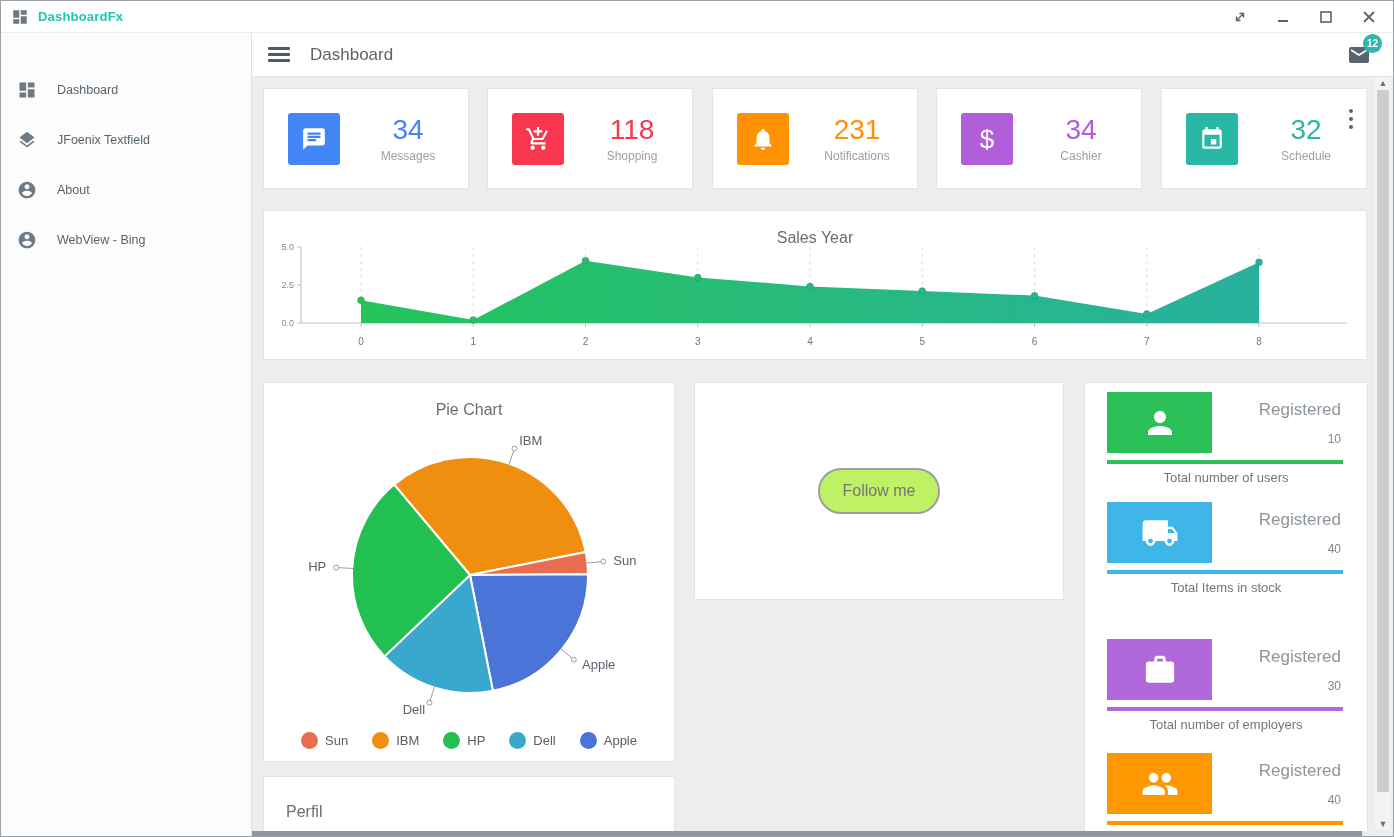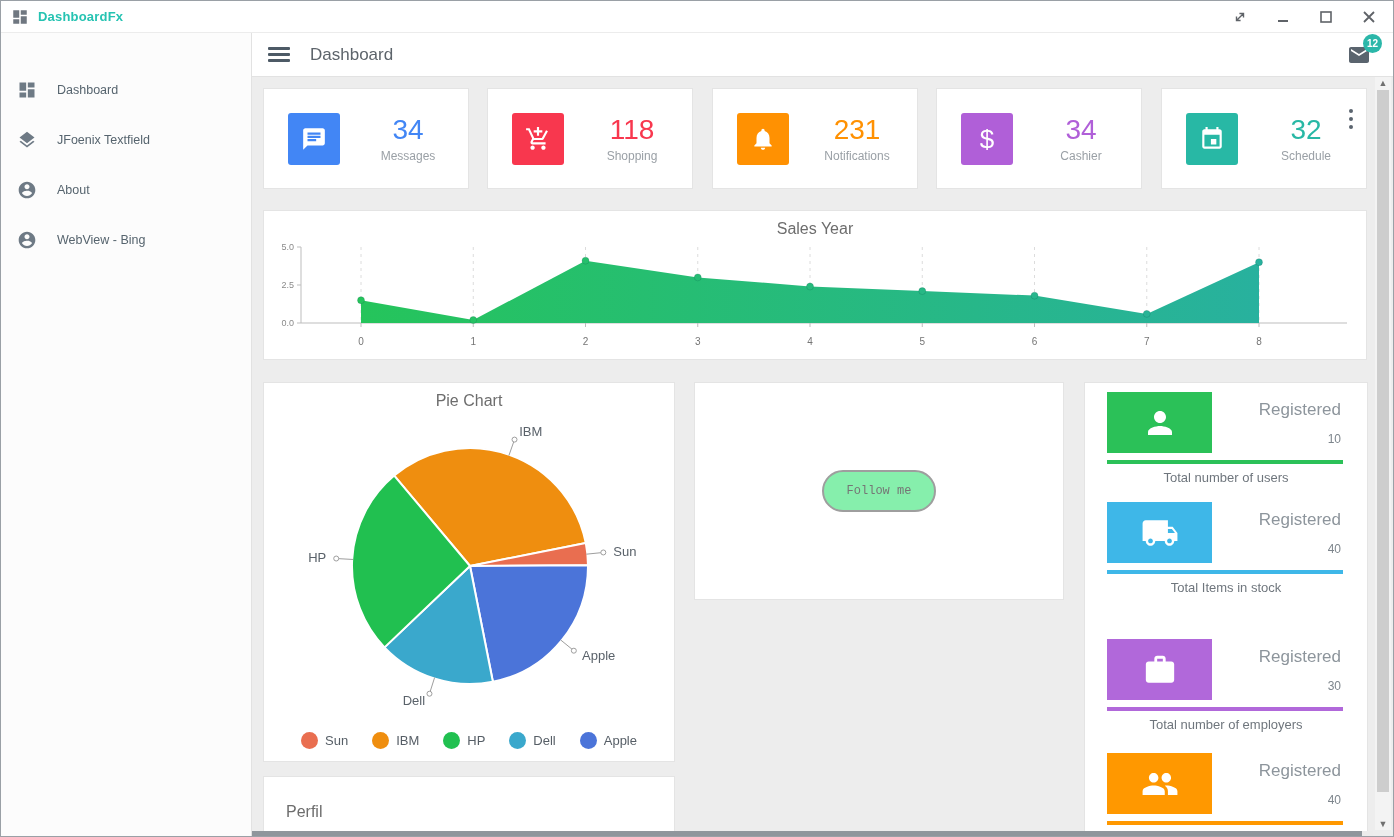--- a/index.html
+++ b/index.html
@@ -31,41 +31,41 @@
   .topbar-title { margin-left:20px; font-size:17px; color:#5d646b; }
   .topbar-right { margin-left:auto; display:flex; align-items:flex-start; gap:40px; padding-right:6px;flex-direction:column; }
   .icon-badge-wrap { position:relative; width:24px; height:24px; }
   .badge { position:absolute; top:-9px; right:-11px; min-width:19px; height:19px; border-radius:50%;
     color:#fff; font-size:10px; font-weight:bold; display:flex; align-items:center; justify-content:center; }
   .kebab { display:flex; flex-direction:column; gap:4px; padding:2px; }
   .kebab i { width:4px; height:4px; border-radius:50%; background:#5a646e; }
   
   .content { position:absolute; top:44px; left:0; right:0; bottom:0; overflow:hidden; }
   .panel { position:absolute; background:#fff; border:1px solid #e4e4e4; }
-  .chart-title { text-align:center; font-size:16px; color:#6d6d6d; padding-top:9px; }
+  .chart-title { text-align:center; font-size:16px; color:#6d6d6d; padding-top:18px; }
   
   .stat-card { top:11px; width:206px; height:101px; }
   .stat-tile { position:absolute; left:24px; top:24px; width:52px; height:52px; border-radius:3px;
     display:flex; align-items:center; justify-content:center; }
   .stat-text { position:absolute; left:90px; right:6px; top:25px; text-align:center; }
   .stat-value { font-size:28px; }
   .stat-label { font-size:12px; color:#9aa0a6; margin-top:3px; }
   
   .sales-panel { left:11px; top:133px; width:1104px; height:150px; }
   .sales-panel svg { position:absolute; left:0; top:0; }
   .sales-panel .chart-title { position:relative; z-index:1; }
   
   .pie-panel { left:11px; top:305px; width:412px; height:380px; }
   .pie-legend { position:absolute; left:0; right:0; bottom:12px; display:flex; justify-content:center; gap:24px; }
   .legend-item { display:flex; align-items:center; gap:7px; font-size:13px; color:#565e66; }
   .legend-dot { width:17px; height:17px; border-radius:50%; }
   
   .follow-panel { left:442px; top:305px; width:370px; height:218px; display:flex; align-items:center; justify-content:center; }
-  .follow-btn { background:#86efac; border:2px solid #9e9e9e; border-radius:24px; padding:12px 23px;
-    font-size:12px; color:#757575; font-family:Liberation Mono, monospace; }
+  .follow-btn { background:#bef264; border:2px solid #9e9e9e; border-radius:24px; padding:12px 23px;
+    font-size:16px; color:#757575; font-family:Liberation Sans, sans-serif; }
   
   .right-panel { left:832px; top:305px; width:284px; height:454px; overflow:hidden; }
   .reg-card { position:absolute; left:0; right:0; height:100px; }
   .reg-tile { position:absolute; left:22px; top:0; width:105px; height:61px;
     display:flex; align-items:center; justify-content:center; }
   .reg-title { position:absolute; right:26px; top:8px; font-size:17px; color:#8d959c; }
   .reg-value { position:absolute; right:26px; top:40px; font-size:12px; color:#7d858c; }
   .reg-bar { position:absolute; left:22px; right:24px; top:68px; height:4px; }
   .reg-caption { position:absolute; left:0; right:0; top:78px; text-align:center; font-size:13px; color:#6f767d; }
   

